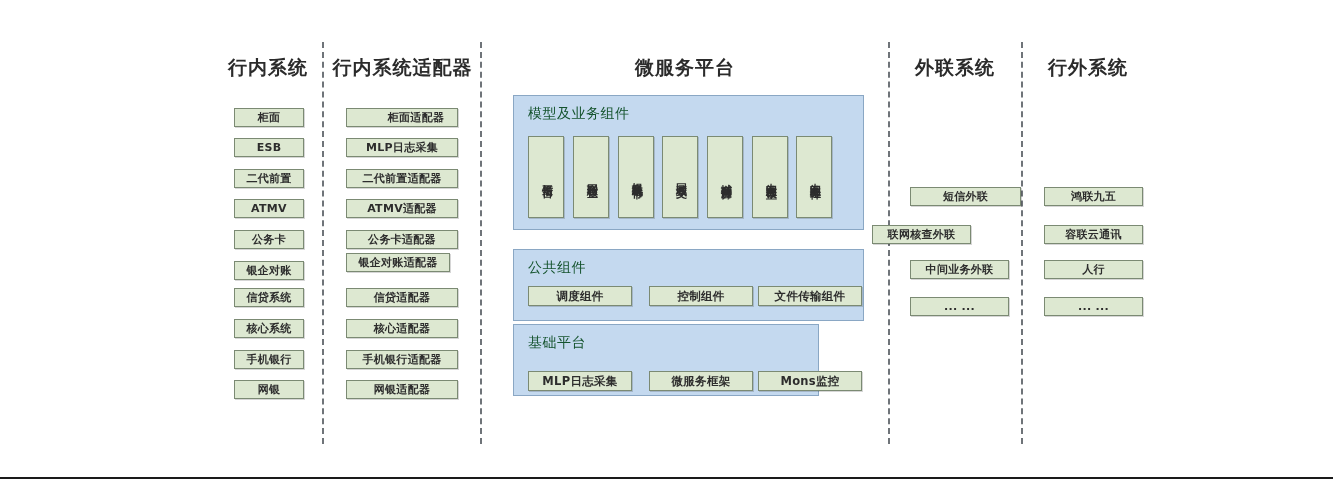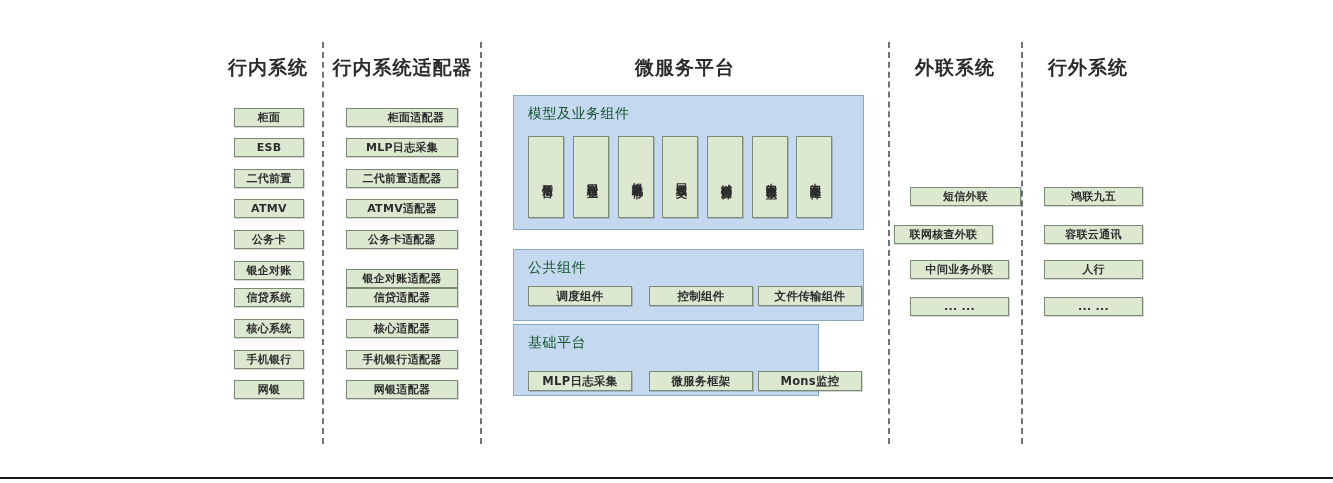--- a/index.html
+++ b/index.html
@@ -118,21 +118,21 @@
   <div class="node" style="left:234px; top:288px; width:70px; height:19px;">信贷系统</div>
   <div class="node" style="left:234px; top:319px; width:70px; height:19px;">核心系统</div>
   <div class="node" style="left:234px; top:350px; width:70px; height:19px;">手机银行</div>
   <div class="node" style="left:234px; top:380px; width:70px; height:19px;">网银</div>
 
   <div class="node" style="left:346px; top:108px; width:112px; height:19px;padding-left:28px;">柜面适配器</div>
   <div class="node" style="left:346px; top:138px; width:112px; height:19px;">MLP日志采集</div>
   <div class="node" style="left:346px; top:169px; width:112px; height:19px;">二代前置适配器</div>
   <div class="node" style="left:346px; top:199px; width:112px; height:19px;">ATMV适配器</div>
   <div class="node" style="left:346px; top:230px; width:112px; height:19px;">公务卡适配器</div>
-  <div class="node" style="left:346px; top:269px; width:112px; height:19px;">银企对账适配器</div>
+  <div class="node" style="left:346px; top:253px; width:104px; height:19px;">银企对账适配器</div>
   <div class="node" style="left:346px; top:288px; width:112px; height:19px;">信贷适配器</div>
   <div class="node" style="left:346px; top:319px; width:112px; height:19px;">核心适配器</div>
   <div class="node" style="left:346px; top:350px; width:112px; height:19px;">手机银行适配器</div>
   <div class="node" style="left:346px; top:380px; width:112px; height:19px;">网银适配器</div>
 
   <div class="panel" style="left:513px; top:95px; width:351px; height:135px;">
     <div class="panel-title">模型及业务组件</div>
   </div>
   <div class="node vert" style="left:528px; top:136px; width:36px; height:82px;">短信平台</div>
   <div class="node vert" style="left:573px; top:136px; width:36px; height:82px;">联网核查</div>
@@ -150,21 +150,21 @@
   <div class="node wide" style="left:758px; top:286px; width:104px; height:20px;">文件传输组件</div>
 
   <div class="panel" style="left:513px; top:324px; width:306px; height:72px;">
     <div class="panel-title">基础平台</div>
   </div>
   <div class="node wide" style="left:528px; top:371px; width:104px; height:20px;">MLP日志采集</div>
   <div class="node wide" style="left:649px; top:371px; width:104px; height:20px;">微服务框架</div>
   <div class="node wide" style="left:758px; top:371px; width:104px; height:20px;">Mons监控</div>
 
   <div class="node" style="left:910px; top:187px; width:111px; height:19px;">短信外联</div>
-  <div class="node" style="left:894px; top:225px; width:99px; height:19px;">联网核查外联</div>
+  <div class="node" style="left:872px; top:225px; width:99px; height:19px;">联网核查外联</div>
   <div class="node" style="left:910px; top:260px; width:99px; height:19px;">中间业务外联</div>
   <div class="node" style="left:910px; top:297px; width:99px; height:19px;">... ...</div>
 
   <div class="node" style="left:1044px; top:187px; width:99px; height:19px;">鸿联九五</div>
   <div class="node" style="left:1044px; top:225px; width:99px; height:19px;">容联云通讯</div>
   <div class="node" style="left:1044px; top:260px; width:99px; height:19px;">人行</div>
   <div class="node" style="left:1044px; top:297px; width:99px; height:19px;">... ...</div>
 
   <div class="bottom-rule"></div>
 

